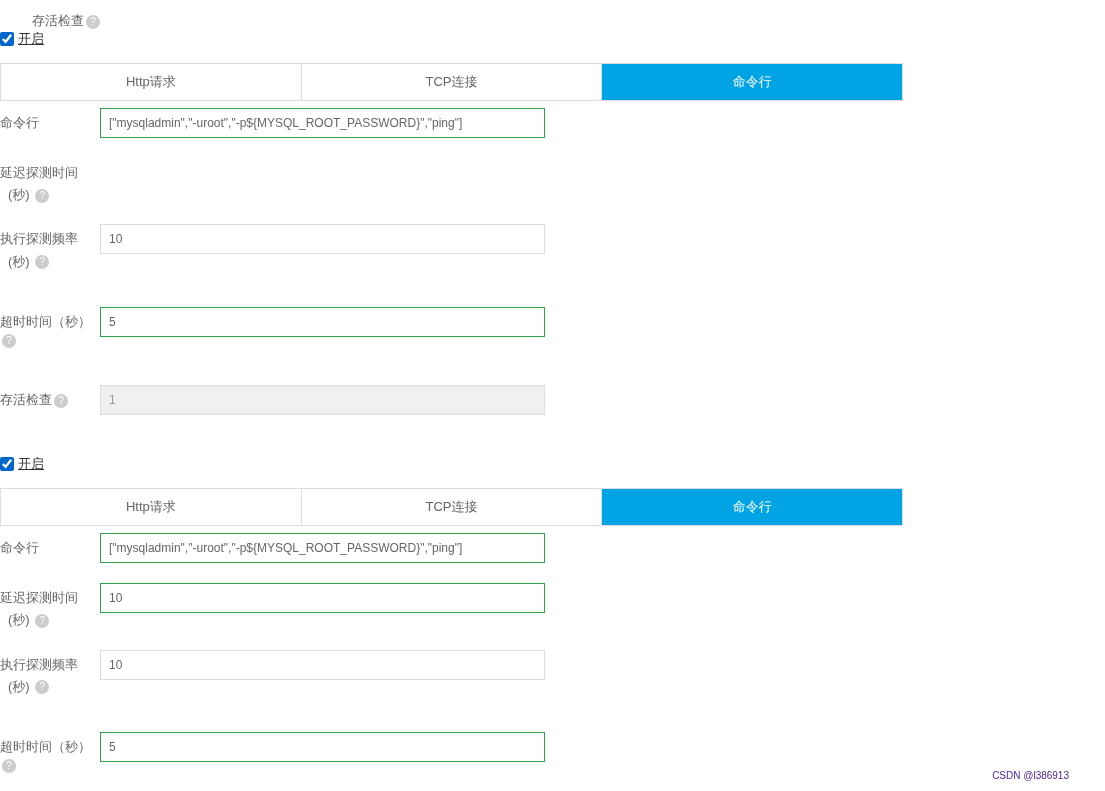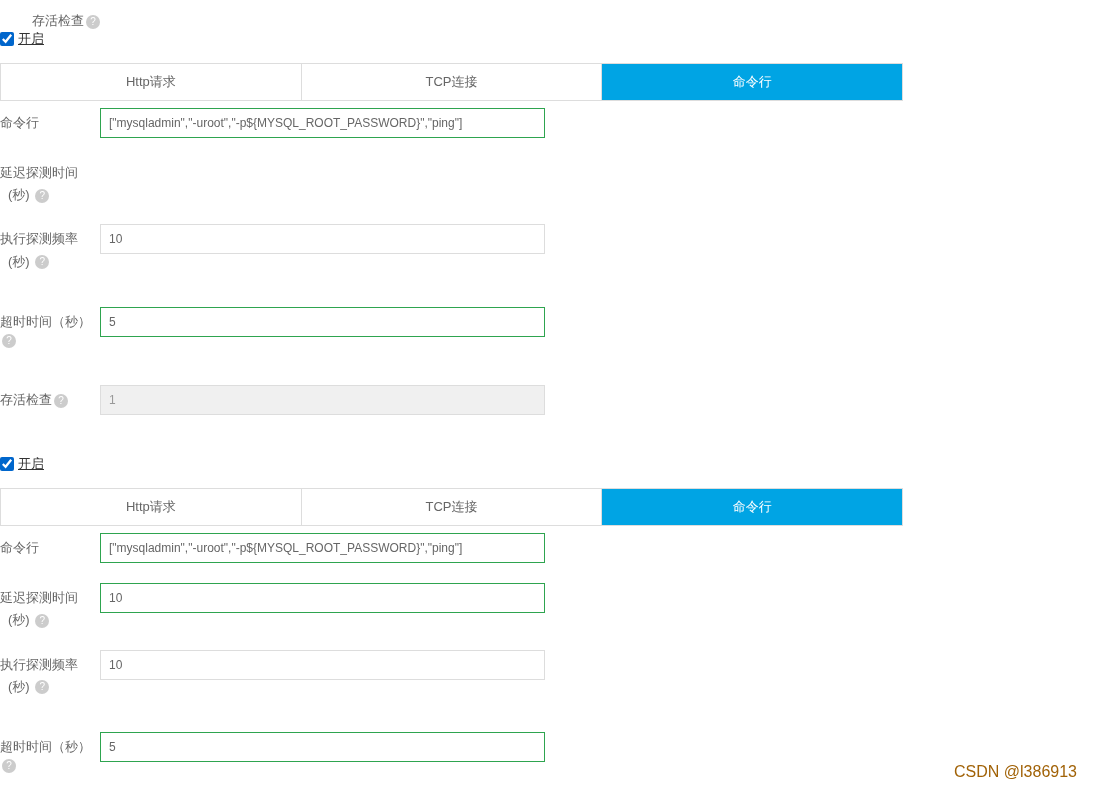--- a/index.html
+++ b/index.html
@@ -15,21 +15,21 @@
     .tab:last-child { border-right: none; }
     .tab.active { background: #00a4e4; color: #fff; }
     .form-row { display: flex; align-items: flex-start; margin-bottom: 20px; }
     .form-row.tight { margin-bottom: 10px; margin-top: 36px; }
     .form-label { width: 100px; text-align: left; color: #666; font-size: 13px; padding-top: 6px; line-height: 1.4; }
     .form-label .sub { display: block; margin-top: 4px; padding-left: 8px; }
     .form-input { width: 445px; height: 30px; padding: 0 8px; border: 1px solid #ddd; font-size: 12px; color: #666; outline: none; }
     .form-input.highlight { border: 1px solid #2ea44f; }
     .form-input:disabled { background: #f0f0f0; color: #999; }
     .help-icon { display: inline-flex; align-items: center; justify-content: center; width: 14px; height: 14px; border-radius: 50%; background: #ccc; color: #fff; font-size: 10px; margin-left: 2px; cursor: help; vertical-align: middle; }
-    .watermark { position: fixed; bottom: 10px; right: 28px; color: #a16207; font-size: 16px; }
+    .watermark { position: fixed; bottom: 10px; right: 36px; color: #4c1d95; font-size: 10px; }
   </style>
 </head>
 <body>
 
 <div class="section">
   <div class="section-label">
     <span>存活检查</span><span class="help-icon">?</span>
   </div>
   <div class="section-content">
     <div class="checkbox-row">

